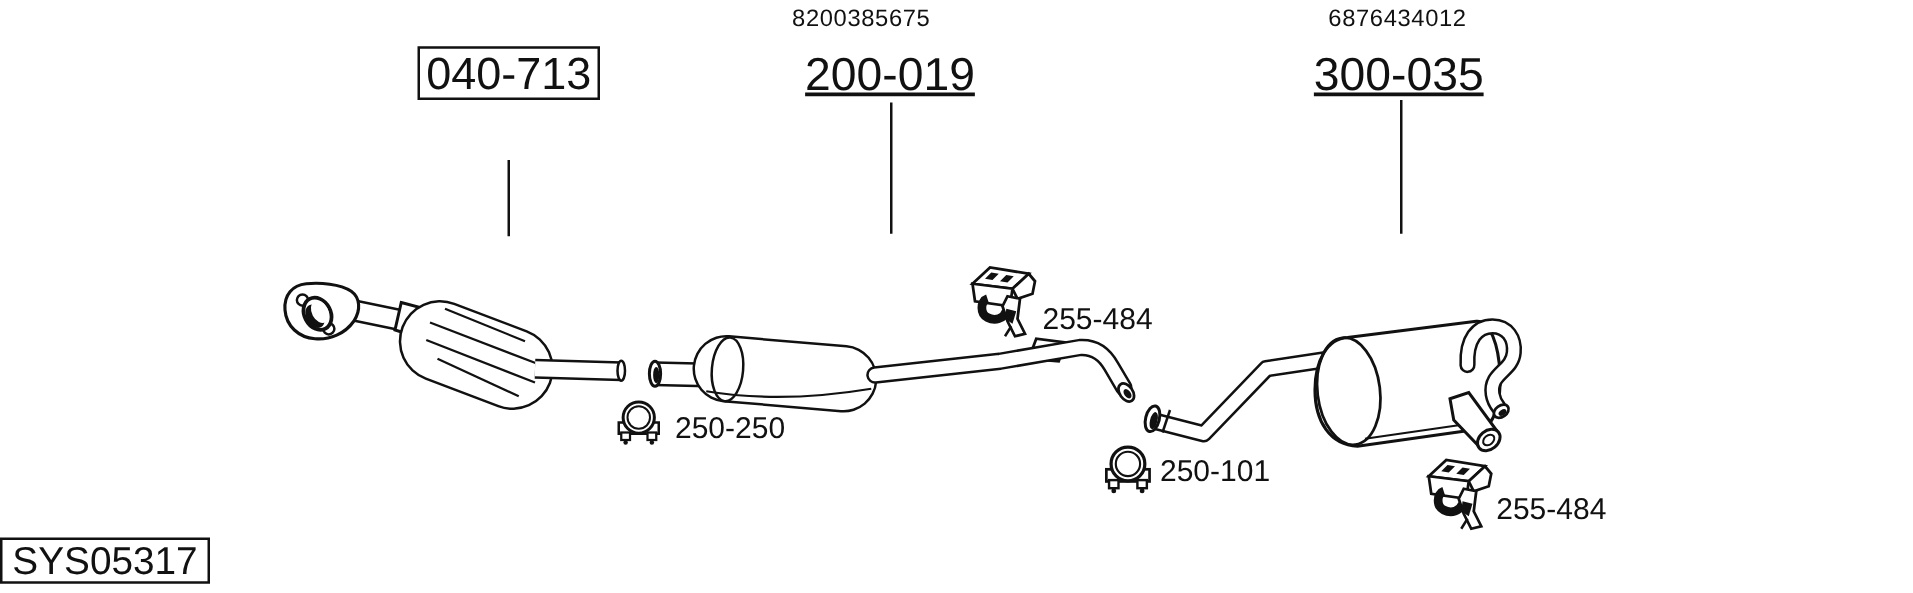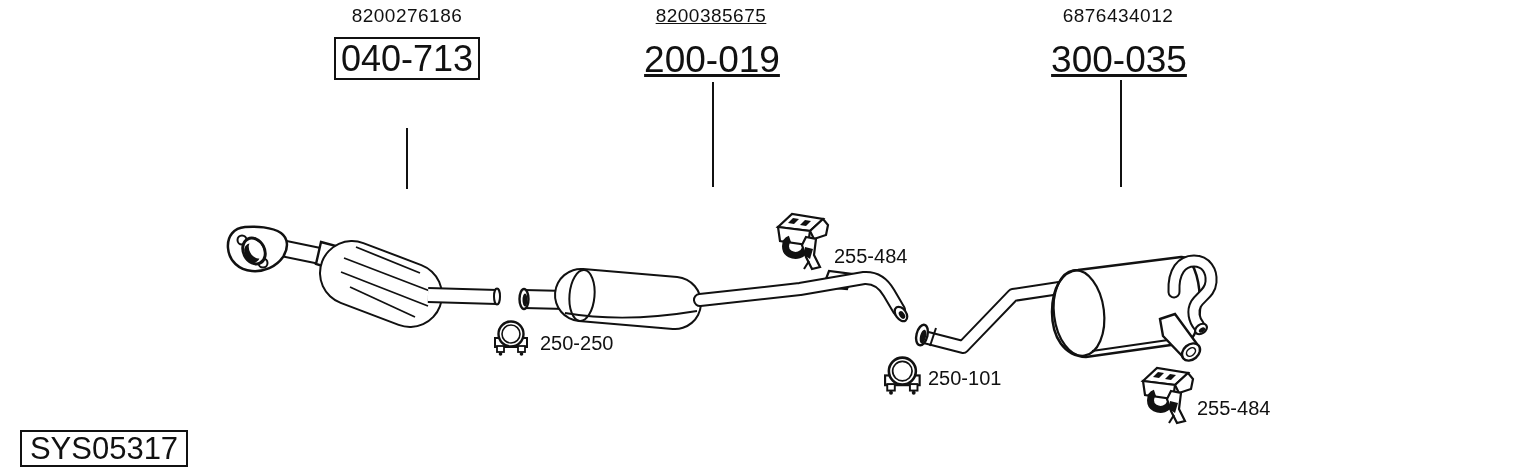--- a/index.html
+++ b/index.html
@@ -8,23 +8,23 @@
     font-family:"Liberation Sans", sans-serif; color:#111; overflow:hidden;
   }
   .lbl { position:absolute; white-space:nowrap; }
   .ref { width:240px; margin-left:-120px; text-align:center; font-size:19px; line-height:22px; letter-spacing:0.5px; }
   .big { width:240px; margin-left:-120px; text-align:center; font-size:37px; line-height:40px;text-decoration:underline; }
   .pbox {
     position:absolute; left:334px; width:142px; height:39px;
     border:2px solid #111; font-size:36px; line-height:39px; text-align:center;
     background:#fff;
   }
-  .mnt { font-size:20px; line-height:24px; }
+  .mnt { font-size:24px; line-height:24px; }
   .sys {
-    position:absolute; left:20px; top:430px; width:164px; height:33px;
+    position:absolute; left:0; top:430px; width:164px; height:33px;
     border:2px solid #111; font-size:31px; line-height:33px; text-align:center;
     background:#fff;
   }
   svg.art { position:absolute; left:0; top:0; }
 </style>
 </head>
 <body>
 
 <div class="stage">
 
@@ -119,24 +119,23 @@
       <path d="M 1174,292 C 1173,271 1182,261 1194,261 C 1206,261 1212,271 1211,282 C 1210,293 1201,296 1196,304 C 1192,311 1194,320 1199,326" fill="none" stroke="#fff" stroke-width="9" stroke-linecap="round"></path>
       <ellipse cx="1201" cy="329" rx="6.5" ry="4.5" transform="rotate(-35 1201 329)" fill="#fff" stroke="#111" stroke-width="2.2"></ellipse>
       <ellipse cx="1202" cy="330" rx="3.5" ry="2.2" transform="rotate(-35 1202 330)" fill="#111"></ellipse>
     </g>
 
     <use href="#clamp" transform="translate(884,356) scale(1.08)"></use>
 
     <use href="#hanger" transform="translate(1141,365)"></use>
   </svg>
 
-  <div class="lbl ref" style="left:407px; top:5px;">8200276186</div>
   <div class="pbox" style="top:37px;">040-713</div>
 
-  <div class="lbl ref" style="left:711px; top:5px;text-decoration:underline;">8200385675</div>
+  <div class="lbl ref" style="left:689px; top:5px;">8200385675</div>
   <div class="lbl big" style="left:712px; top:40px;">200-019</div>
 
   <div class="lbl ref" style="left:1118px; top:5px;">6876434012</div>
   <div class="lbl big" style="left:1119px; top:40px;">300-035</div>
 
   <div class="lbl mnt" style="left:540px; top:331px;text-align:center;">250-250</div>
   <div class="lbl mnt" style="left:834px; top:244px;">255-484</div>
   <div class="lbl mnt" style="left:928px; top:366px;">250-101</div>
   <div class="lbl mnt" style="left:1197px; top:396px;">255-484</div>
 

